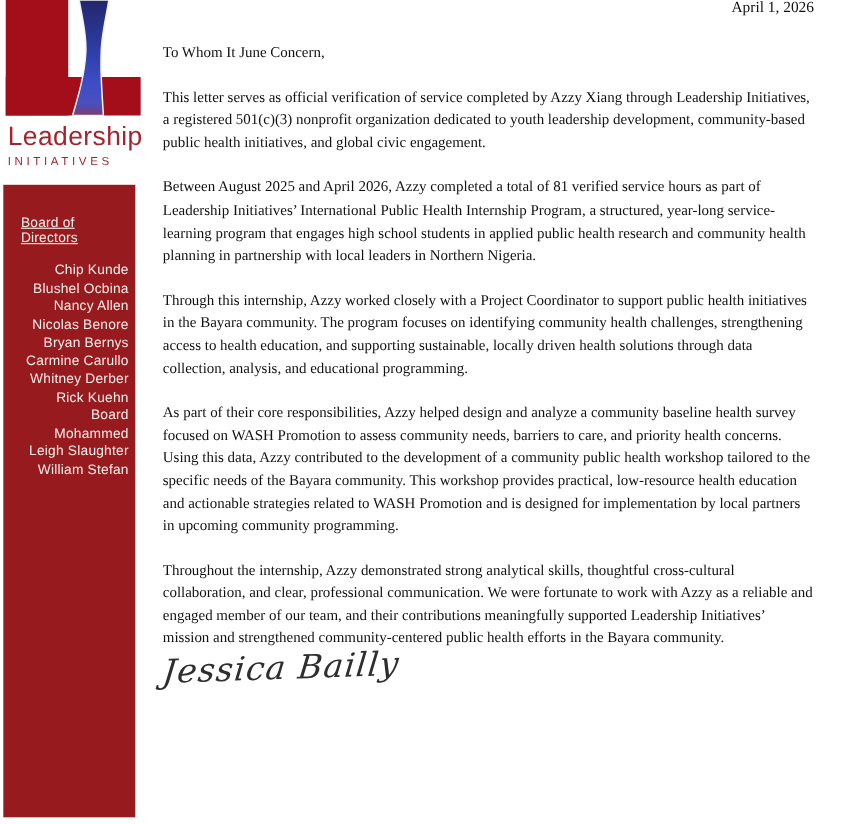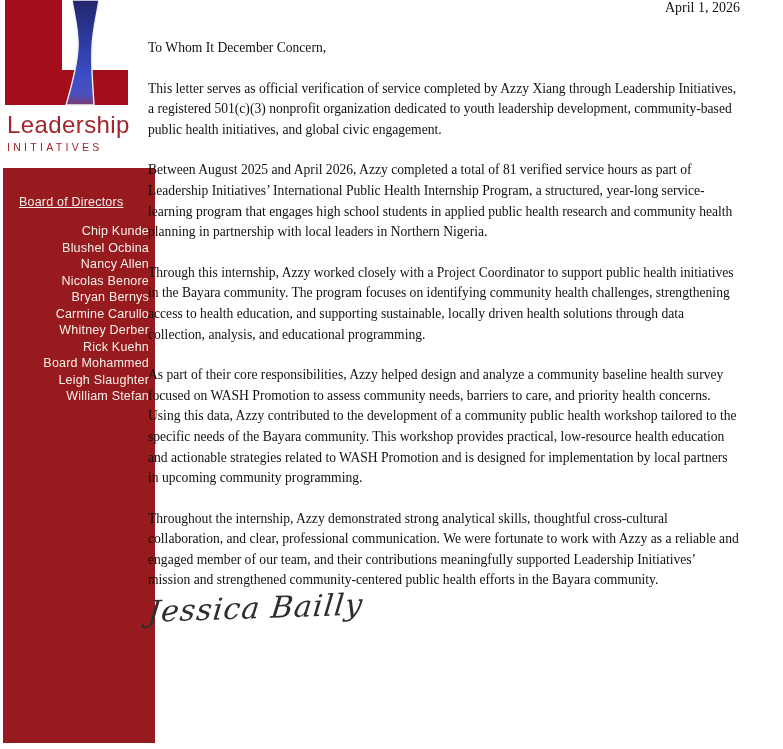--- a/index.html
+++ b/index.html
@@ -17,21 +17,21 @@
   }
   .wordmark .brand {
     font-size:24px; letter-spacing:0.4px; line-height:26px; font-weight:400;
   }
   .wordmark .brand-sub {
     font-size:10.5px; letter-spacing:3.3px; margin-top:3px; font-weight:400;
   }
 
   
   .sidebar {
-    position:absolute; left:3px; top:168px; width:152px; height:575px;
+    position:absolute; left:3px; top:168px; width:120px; height:575px;
     background:#971B1E; color:#F7EFEA;
     font-family:"Liberation Sans", sans-serif;
     box-sizing:border-box; padding:27px 6px 0 16px;
   }
   .sidebar-heading {
     font-size:12.5px; text-decoration:underline; margin-bottom:14px;
     letter-spacing:0.2px;
   }
   .director { font-size:12.5px; line-height:16.5px; letter-spacing:0.2px;text-align:right; }
 
@@ -95,21 +95,21 @@
         <div class="director">Whitney Derber</div>
         <div class="director">Rick Kuehn</div>
         <div class="director">Board Mohammed</div>
         <div class="director">Leigh Slaughter</div>
         <div class="director">William Stefan</div>
       </div>
   </div>
 
   <div class="letter">
     <div class="date-line">April 1, 2026</div>
-    <div class="salutation">To Whom It December Concern,</div>
+    <div class="salutation">To Whom It June Concern,</div>
 
     <div class="letter-body">
         <p class="para">This letter serves as official verification of service completed by Azzy Xiang through Leadership Initiatives, a registered 501(c)(3) nonprofit organization dedicated to youth leadership development, community-based public health initiatives, and global civic engagement.</p>
         <p class="para">Between August 2025 and April 2026, Azzy completed a total of 81 verified service hours as part of Leadership Initiatives’ International Public Health Internship Program, a structured, year-long service-learning program that engages high school students in applied public health research and community health planning in partnership with local leaders in Northern Nigeria.</p>
         <p class="para">Through this internship, Azzy worked closely with a Project Coordinator to support public health initiatives in the Bayara community. The program focuses on identifying community health challenges, strengthening access to health education, and supporting sustainable, locally driven health solutions through data collection, analysis, and educational programming.</p>
         <p class="para">As part of their core responsibilities, Azzy helped design and analyze a community baseline health survey focused on WASH Promotion to assess community needs, barriers to care, and priority health concerns. Using this data, Azzy contributed to the development of a community public health workshop tailored to the specific needs of the Bayara community. This workshop provides practical, low-resource health education and actionable strategies related to WASH Promotion and is designed for implementation by local partners in upcoming community programming.</p>
         <p class="para">Throughout the internship, Azzy demonstrated strong analytical skills, thoughtful cross-cultural collaboration, and clear, professional communication. We were fortunate to work with Azzy as a reliable and engaged member of our team, and their contributions meaningfully supported Leadership Initiatives’ mission and strengthened community-centered public health efforts in the Bayara community.</p>
       </div>
 
     <span class="signature">Jessica Bailly</span>

